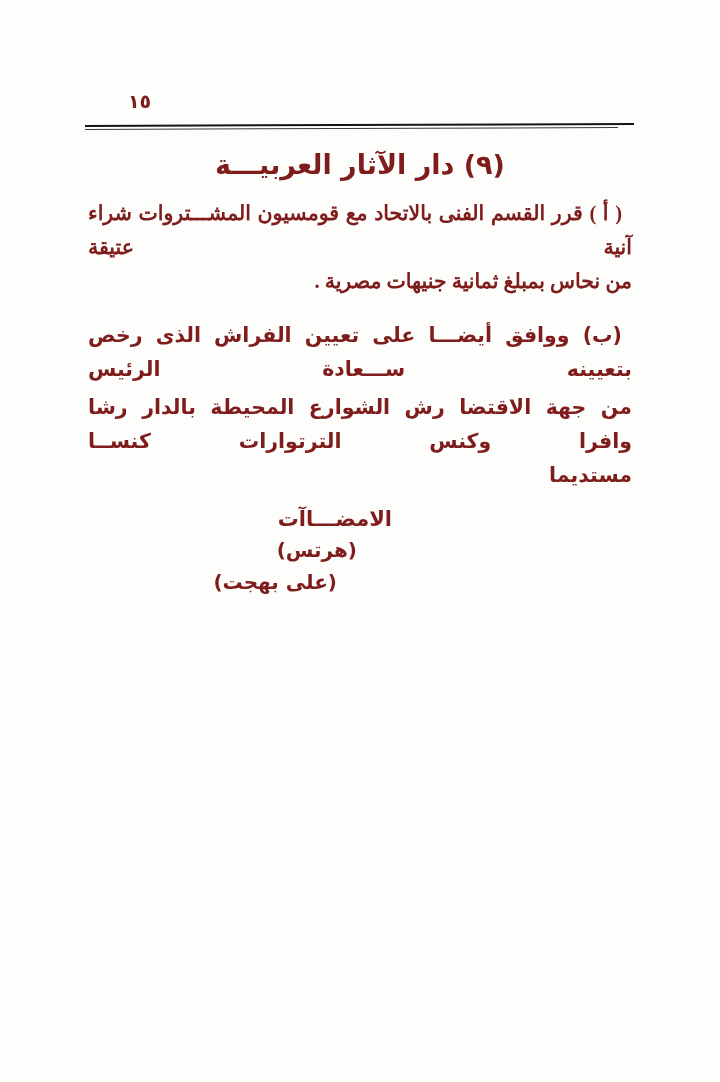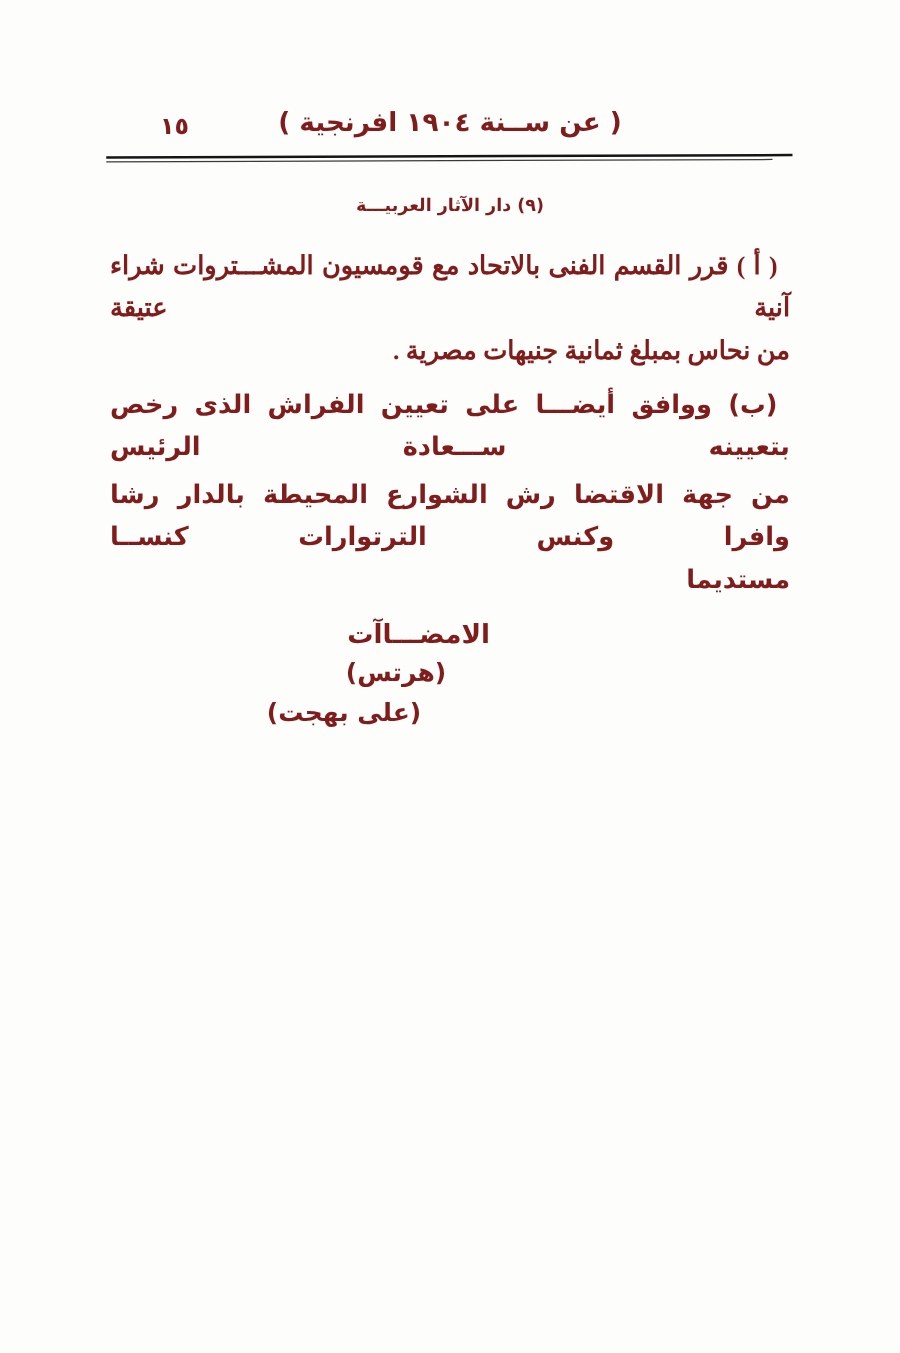--- a/index.html
+++ b/index.html
@@ -66,27 +66,27 @@
     position: absolute;
     top: 142px;
     left: 88px;
     right: 88px;
     direction: rtl;
     font-weight: bold;
     font-size: 20.5px;
   }
   .section-heading {
     text-align: center;
-    font-size: 14px;
+    font-size: 27px;
     margin: 8px 0 16px 0;
     line-height: 30px;
   }
   .para { margin: 0; }
   .para-a { margin-top: 10px; font-family: Liberation Serif, serif; }
-  .para-b { margin-top: 8px; }
+  .para-b { margin-top: 20px; }
   .para-c { margin-top: 4px; }
   .line {
     line-height: 34px;
     white-space: nowrap;
   }
   .line-fill {
     white-space: normal;
     text-align: justify;
     text-align-last: justify;
   }
@@ -116,21 +116,20 @@
   .signature-name { display: inline-block; }
   .signature-name + .signature-name { margin-right: 20px; }
 </style>
 </head>
 <body>
 
 <div class="page">
 
   <div class="header">
     <div class="page-number">١٥</div>
-    <div class="header-title">( عن ســنة ١٩٠٤ افرنجية )</div>
   </div>
 
   <div class="header-rule">
     <div class="rule-main"></div>
     <div class="rule-shadow"></div>
   </div>
 
   <div class="content">
 
     <div class="section-heading">(٩) دار الآثار العربيـــة</div>

